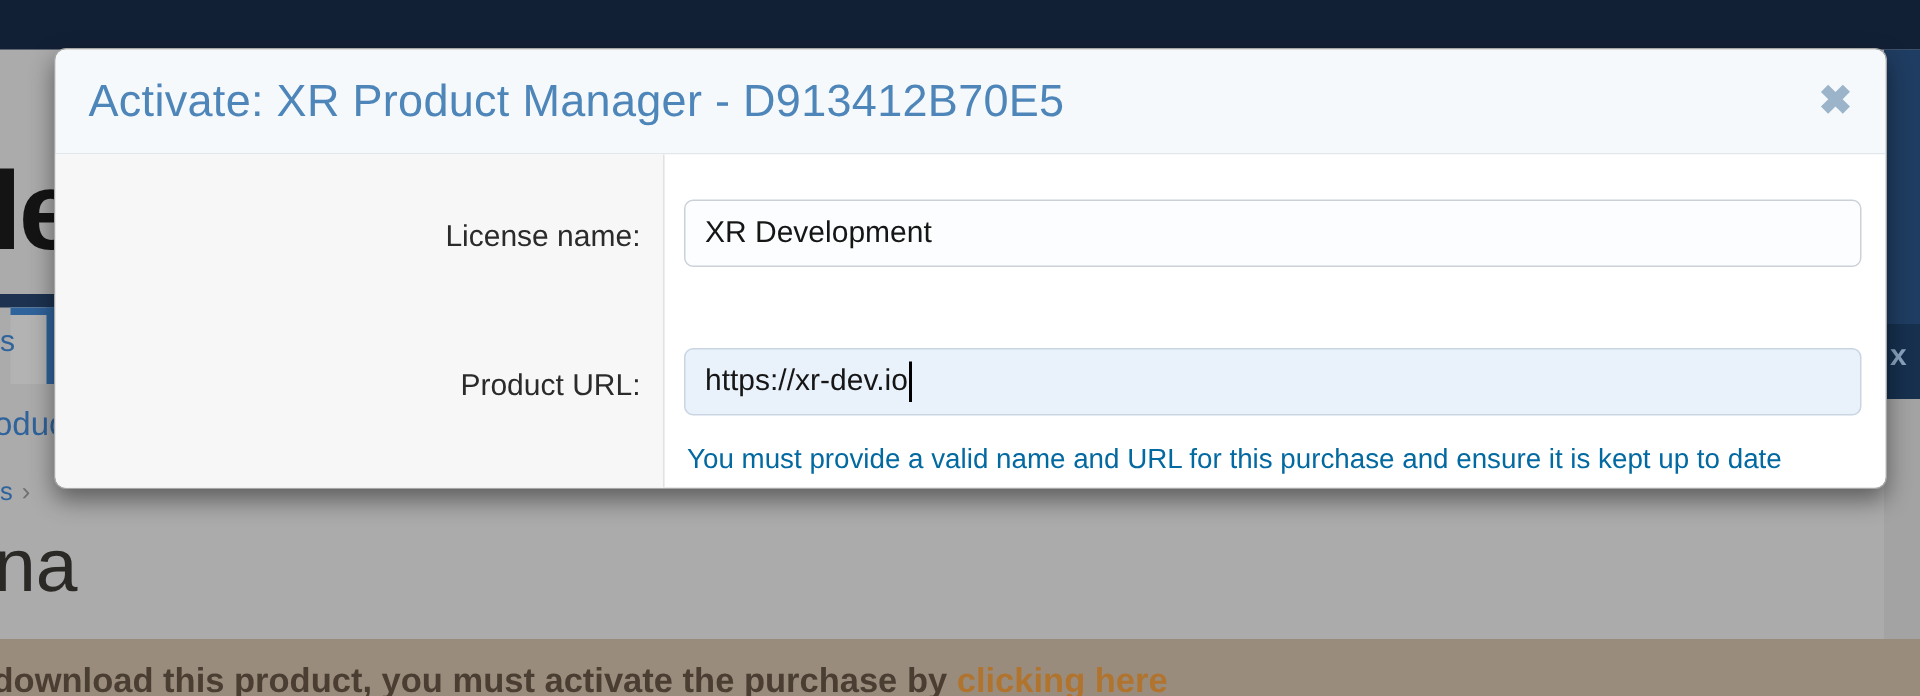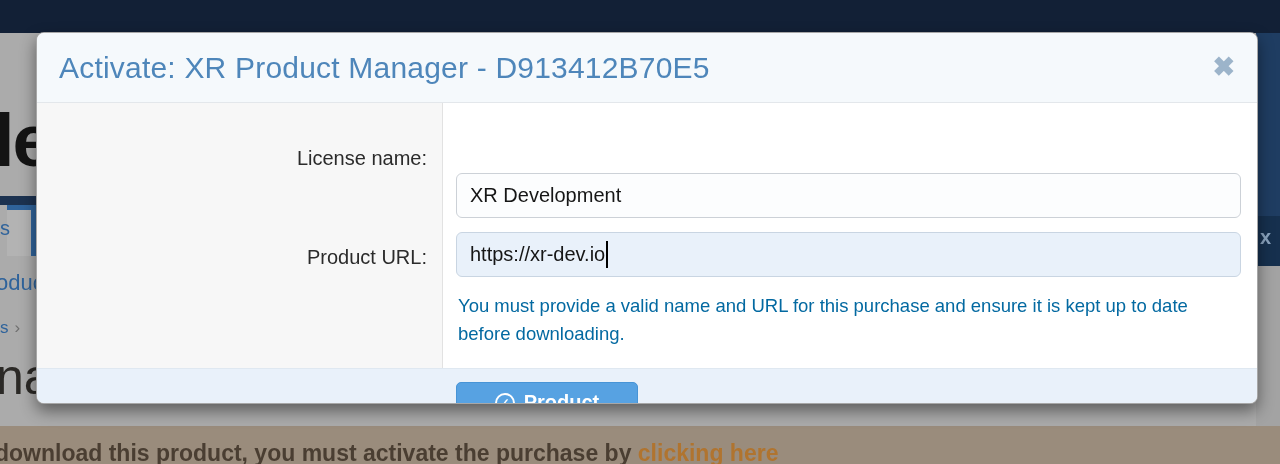--- a/index.html
+++ b/index.html
@@ -32,21 +32,21 @@
   .bg-right-x     { position:absolute; left:1260px; top:227px; font-size:20px; font-weight:bold; color:#8ba4bf; line-height:1; cursor:default; }
   .bg-right-gray  { position:absolute; left:1256px; top:266px; width:24px; height:160px; background:#a3a3a3; }
   .bg-bottom-strip{ position:absolute; left:0; top:426px; width:1280px; height:38px; background:#9a8c7c; }
   .bg-bottom-text {
     position:absolute; left:-5px; top:440px; font-size:23px; font-weight:600;
     color:#4a3e32; white-space:nowrap;
   }
   .bg-bottom-text a { color:#b0742f; text-decoration:none; font-weight:600; }
   
   .modal {
-    position:absolute; left:36px; top:32px; width:1222px; height:372px;
+    position:absolute; left:36px; top:32px; width:1222px; height:294px;
     background:#fff; border-radius:8px; overflow:hidden;
     border:1px solid rgba(60,60,60,.45);
     box-shadow:0 7px 16px rgba(0,0,0,.45);
   }
   .modal-header {
     height:70px; background:#f5f9fc; border-bottom:1px solid #e3e7eb;
     display:flex; align-items:center; padding:0 22px;
   }
   .modal-title { font-size:30px; font-weight:500; color:#4e86ba; letter-spacing:.2px; }
   .modal-close {
@@ -64,21 +64,21 @@
     font-size:20px; color:#2b2b2b;
   }
   .form-label.name { top:44px; }
   .form-label.url  { top:143px; }
   .input-box {
     position:absolute; left:419px; width:785px; height:45px;
     border:1px solid #ccd1d7; border-radius:6px; background:#fcfdfe;
     font-size:20px; color:#161616; padding:0 13px;
     display:flex; align-items:center; cursor:text;
   }
-  .input-box.name { top:30px;margin-top:40px; }
+  .input-box.name { top:30px; }
   .input-box.url  { top:129px; background:#e9f1fa; border-color:#c9d5e2; }
   .text-caret {
     display:inline-block; width:2px; height:27px; background:#000;
     margin-left:1px; vertical-align:middle;
   }
   .help-text {
     position:absolute; left:421px; top:189px; width:768px;
     font-size:18.5px; line-height:27.5px; color:#0369a1;
   }
   .modal-footer {

